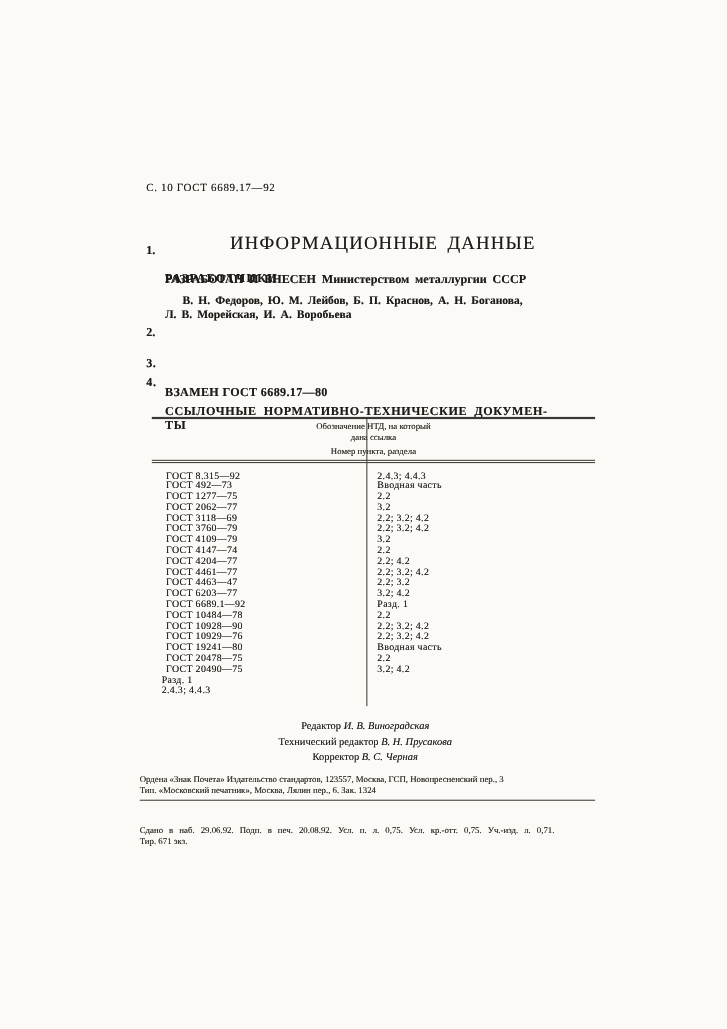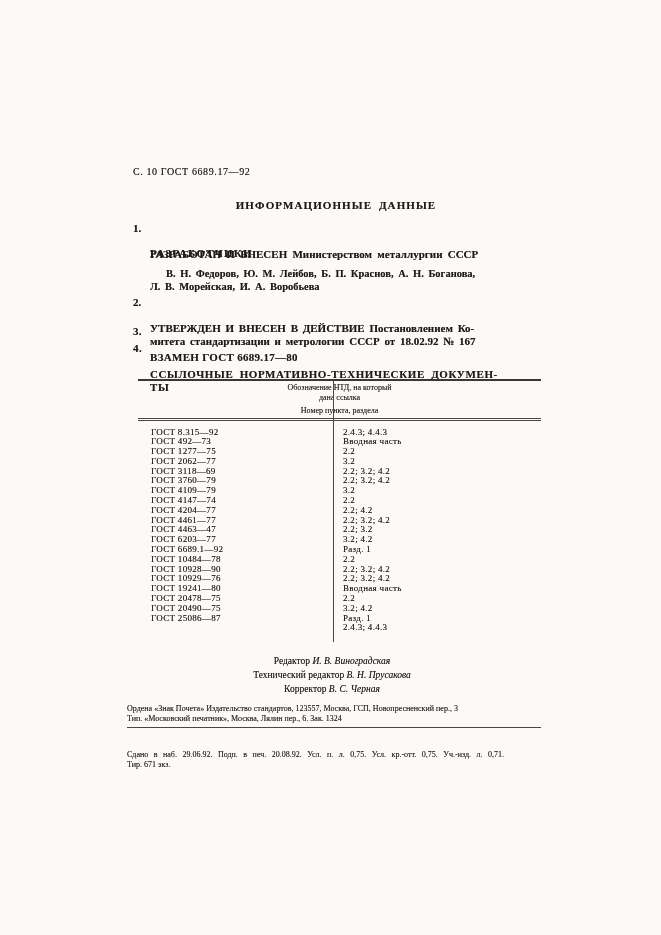--- a/index.html
+++ b/index.html
@@ -18,22 +18,22 @@
   }
 
   .running-head {
     position: absolute; left: 133px; top: 166px;
     font-size: 10px; font-weight: 400; letter-spacing: 0.6px;
     white-space: nowrap;
   }
 
   .doc-title {
     position: absolute; left: 133px; top: 195px; width: 398px;
-    margin: 4px; text-align: center;
-    font-size: 11px; font-weight: 700; letter-spacing: 1.1px;
+    margin: 16px; text-align: center;
+    font-size: 17px; font-weight: 400; letter-spacing: 1.1px;
     word-spacing: 3px;
   }
 
   .item {
     position: absolute; left: 133px; width: 400px;
     padding-left: 17px; box-sizing: border-box;
     font-size: 11px; font-weight: 700; line-height: 13px;
     white-space: pre-line;
   }
   .item .item-num { position: absolute; left: 0; top: 0; font-weight: 700; }
@@ -112,22 +112,20 @@
     <span>РАЗРАБОТАН И ВНЕСЕН Министерством металлургии СССР</span>
   </div>
 
   <div class="dev-heading">РАЗРАБОТЧИКИ</div>
 
   <div class="developers">В. Н. Федоров, Ю. М. Лейбов, Б. П. Краснов, А. Н. Боганова,
 Л. В. Морейская, И. А. Воробьева</div>
 
   <div class="item item2">
     <span class="item-num">2.</span>
-    <span>УТВЕРЖДЕН И ВНЕСЕН В ДЕЙСТВИЕ Постановлением Ко-
-митета стандартизации и метрологии СССР от 18.02.92 № 167</span>
   </div>
 
   <div class="item item3">
     <span class="item-num">3.</span>
     <span>ВЗАМЕН ГОСТ 6689.17—80</span>
   </div>
 
   <div class="item item4">
     <span class="item-num">4.</span>
     <span>ССЫЛОЧНЫЕ НОРМАТИВНО-ТЕХНИЧЕСКИЕ ДОКУМЕН-
@@ -212,21 +210,20 @@
       </div>
         <div class="tr">
         <div class="td c1">ГОСТ 20478—75</div>
         <div class="td c2">2.2</div>
       </div>
         <div class="tr">
         <div class="td c1">ГОСТ 20490—75</div>
         <div class="td c2">3.2; 4.2</div>
       </div>
         <div class="tr">
-        <div class="td c1">ГОСТ 25086—87</div>
         <div class="td c2">Разд. 1
 2.4.3; 4.4.3</div>
       </div>
       </div>
   </div>
 
   <div class="editors">
       <div class="editor-line">
       <span class="role">Редактор</span>
       <span class="name">И. В. Виноградская</span>

